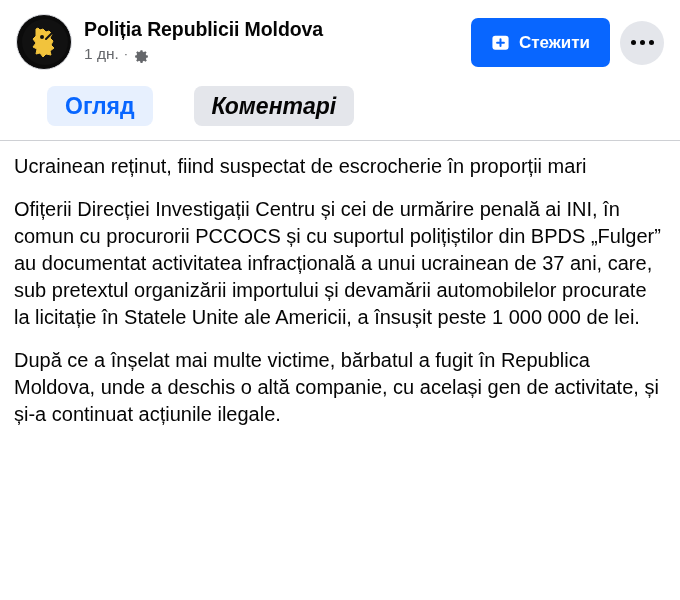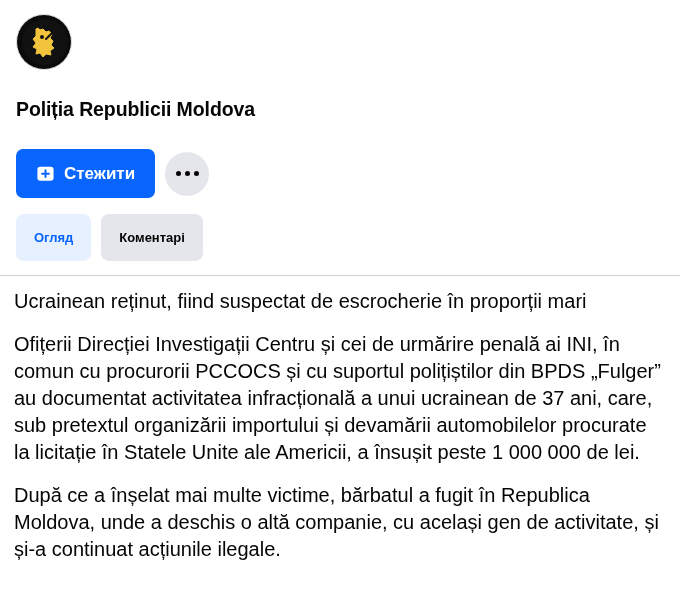--- a/index.html
+++ b/index.html
@@ -18,22 +18,21 @@
     width: 680px;
     height: 600px;
     background: #ffffff;
   }
 
   
   .header {
     display: flex;
     align-items: flex-start;
     padding: 14px 16px 0 16px;
-    gap: 24px;
-    flex-direction: column;
+    gap: 12px;
   }
 
   .avatar {
     width: 56px;
     height: 56px;
     border-radius: 50%;
     background: #0b0b0b;
     flex: 0 0 56px;
     position: relative;
     overflow: hidden;
@@ -128,35 +127,37 @@
 
   
   .tabs {
     display: flex;
     gap: 10px;
     padding: 16px 16px 14px 16px;
   }
   .tab {
     border: none;
     border-radius: 8px;
-    height: 47px;
+    height: 40px;
     padding: 0 18px;
-    font-size: 13px;
+    font-size: 23px;
     font-weight: bold;
     font-family: "Liberation Sans", sans-serif;
     cursor: pointer;
     white-space: nowrap;
+    margin-left: 31px;
   }
   .tab-active {
     background: #e7f0fe;
     color: #0866ff;
   }
   .tab-inactive {
     background: #e4e6eb;
     color: #050505;
+    font-style: italic;
   }
 
   .divider {
     height: 1px;
     background: #ced0d4;
     margin: 0 0 0 0;
   }
 
   
   .post-body {
@@ -189,20 +190,30 @@
       <svg width="46" height="46" viewBox="0 0 46 46">
         <circle cx="23" cy="23" r="23" fill="#111111"></circle>
         <path d="M14 10 L16 9 L18 11 L21 10 L24 13 L27 12 L30 15 L28 19 L31 22 L29 26 L32 29 L28 32 L29 36 L24 35 L21 38 L18 34 L14 35 L15 30 L11 28 L14 24 L11 20 L14 17 Z" fill="#f2c33c" stroke="#f2c33c" stroke-width="1"></path>
         <circle cx="20" cy="18" r="2" fill="#111111"></circle>
         <path d="M24 20 L30 14" stroke="#111111" stroke-width="2" stroke-linecap="round"></path>
       </svg>
     </div>
 
     <div class="page-meta">
       <div class="page-title">Poliția Republicii Moldova</div>
+      <div class="subline">
+        <span>1 дн.</span>
+        <span class="dot-sep">·</span>
+        <span class="gear">
+          <svg width="17" height="17" viewBox="0 0 16 16">
+            <path fill="#65676b" d="M8 5.2a2.8 2.8 0 1 0 0 5.6 2.8 2.8 0 0 0 0-5.6zm0 4.2a1.4 1.4 0 1 1 0-2.8 1.4 1.4 0 0 1 0 2.8z"></path>
+            <path fill="#65676b" d="M14 8.9v-1.8l-1.6-.3a4.7 4.7 0 0 0-.5-1.2l.9-1.3-1.3-1.3-1.3.9a4.7 4.7 0 0 0-1.2-.5L8.9 2h-1.8l-.3 1.4a4.7 4.7 0 0 0-1.2.5l-1.3-.9L3 4.3l.9 1.3a4.7 4.7 0 0 0-.5 1.2L2 7.1v1.8l1.4.3c.1.4.3.8.5 1.2L3 11.7l1.3 1.3 1.3-.9c.4.2.8.4 1.2.5l.3 1.4h1.8l.3-1.4c.4-.1.8-.3 1.2-.5l1.3.9 1.3-1.3-.9-1.3c.2-.4.4-.8.5-1.2L14 8.9z"></path>
+          </svg>
+        </span>
+      </div>
     </div>
 
     <div class="header-actions">
       <button class="follow-btn">
         <span class="plus-box">
           <svg width="19" height="19" viewBox="0 0 20 20">
             <rect x="1.5" y="3" width="17" height="14.5" rx="3" fill="#ffffff"></rect>
             <path d="M10 6.6v7.2M6.4 10.2h7.2" stroke="#0866ff" stroke-width="2.1" stroke-linecap="round"></path>
           </svg>
         </span>

